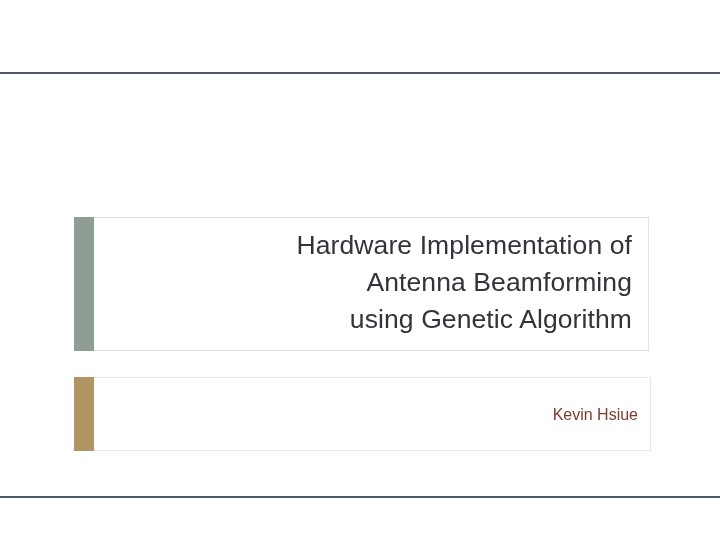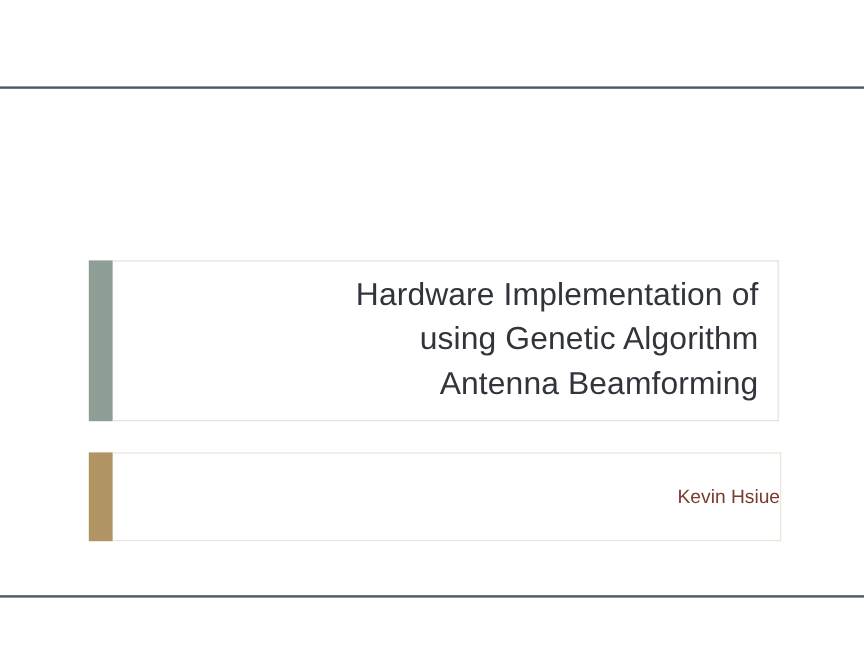--- a/index.html
+++ b/index.html
@@ -94,43 +94,43 @@
   .subtitle-body {
     flex: 1 1 auto;
     background: #ffffff;
     border: 1px solid #ece5d9;
     border-left: none;
     box-sizing: border-box;
     display: flex;
     flex-direction: column;
     justify-content: center;
     align-items: flex-end;
-    padding: 0 0 0 0;
+    padding: 0 12px 0 0;
   }
   .author-line {
     color: #7b3b2c;
     font-size: 16px;
     line-height: 31px;
     text-align: right;
     white-space: nowrap;
   }
 </style>
 </head>
 <body>
 
 <div class="slide">
 
   <div class="rule rule-top"></div>
 
   <div class="title-block">
     <div class="title-accent"></div>
     <div class="title-body">
       <div class="title-line">Hardware Implementation of</div>
+      <div class="title-line">Antenna Beamforming</div>
       <div class="title-line">using Genetic Algorithm</div>
-      <div class="title-line">Antenna Beamforming</div>
     </div>
   </div>
 
   <div class="subtitle-block">
     <div class="subtitle-accent"></div>
     <div class="subtitle-body">
       <div class="author-line">Kevin Hsiue</div>
     </div>
   </div>
 

